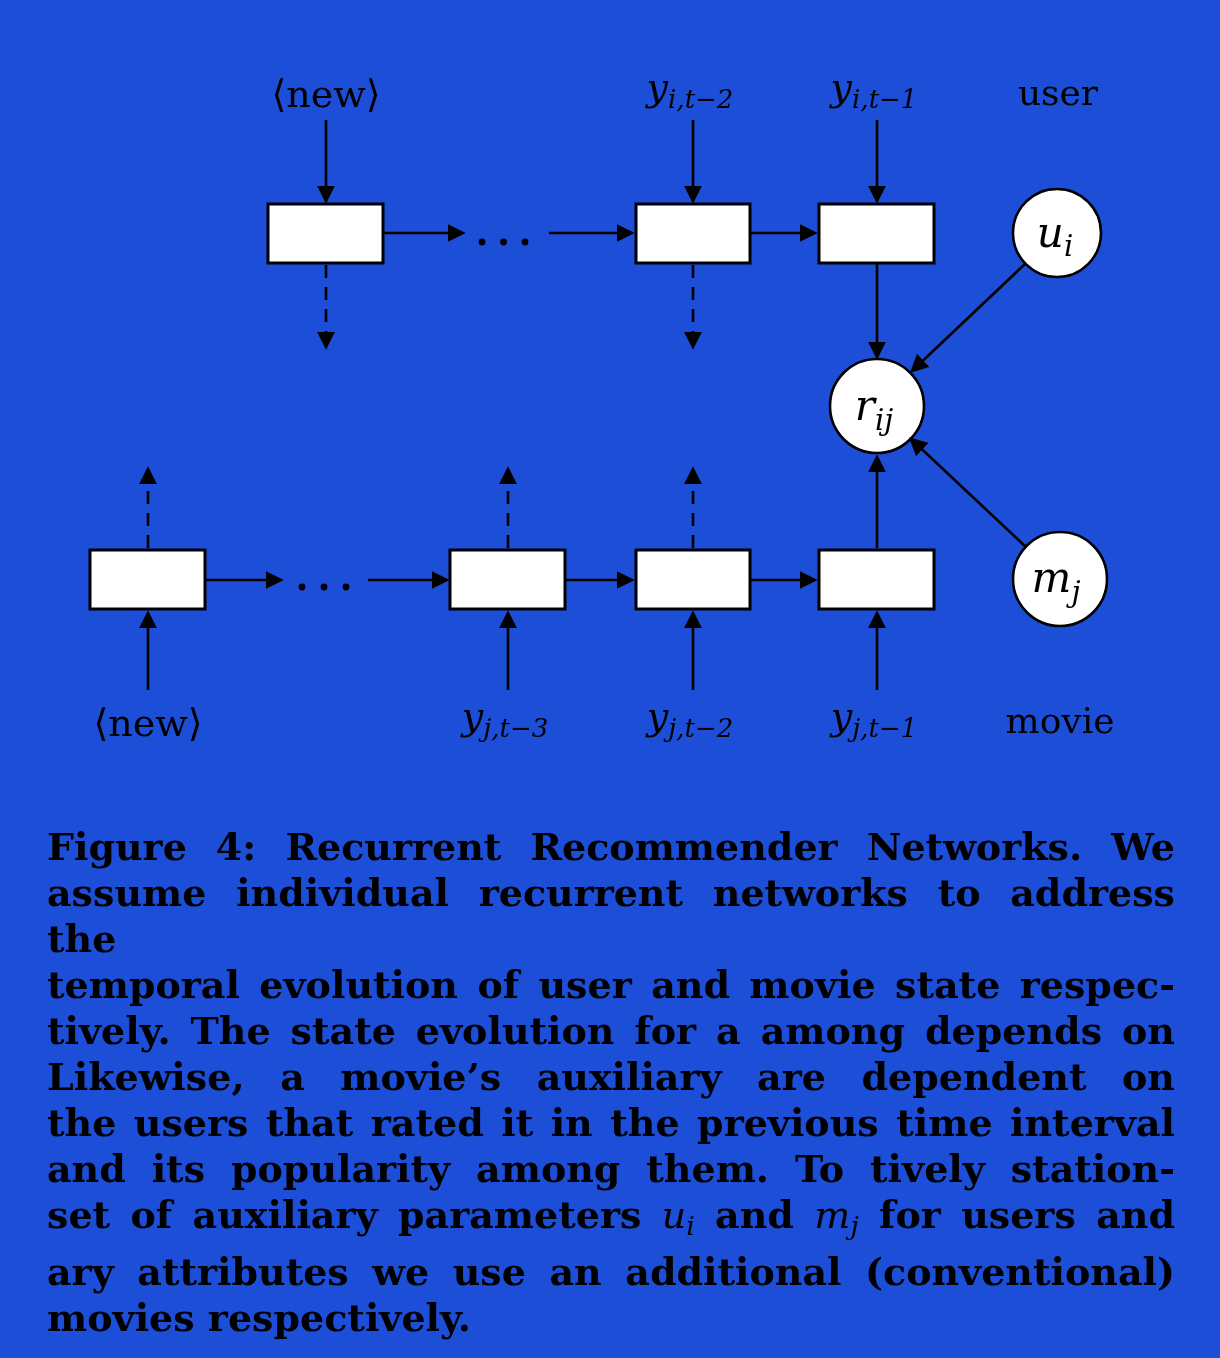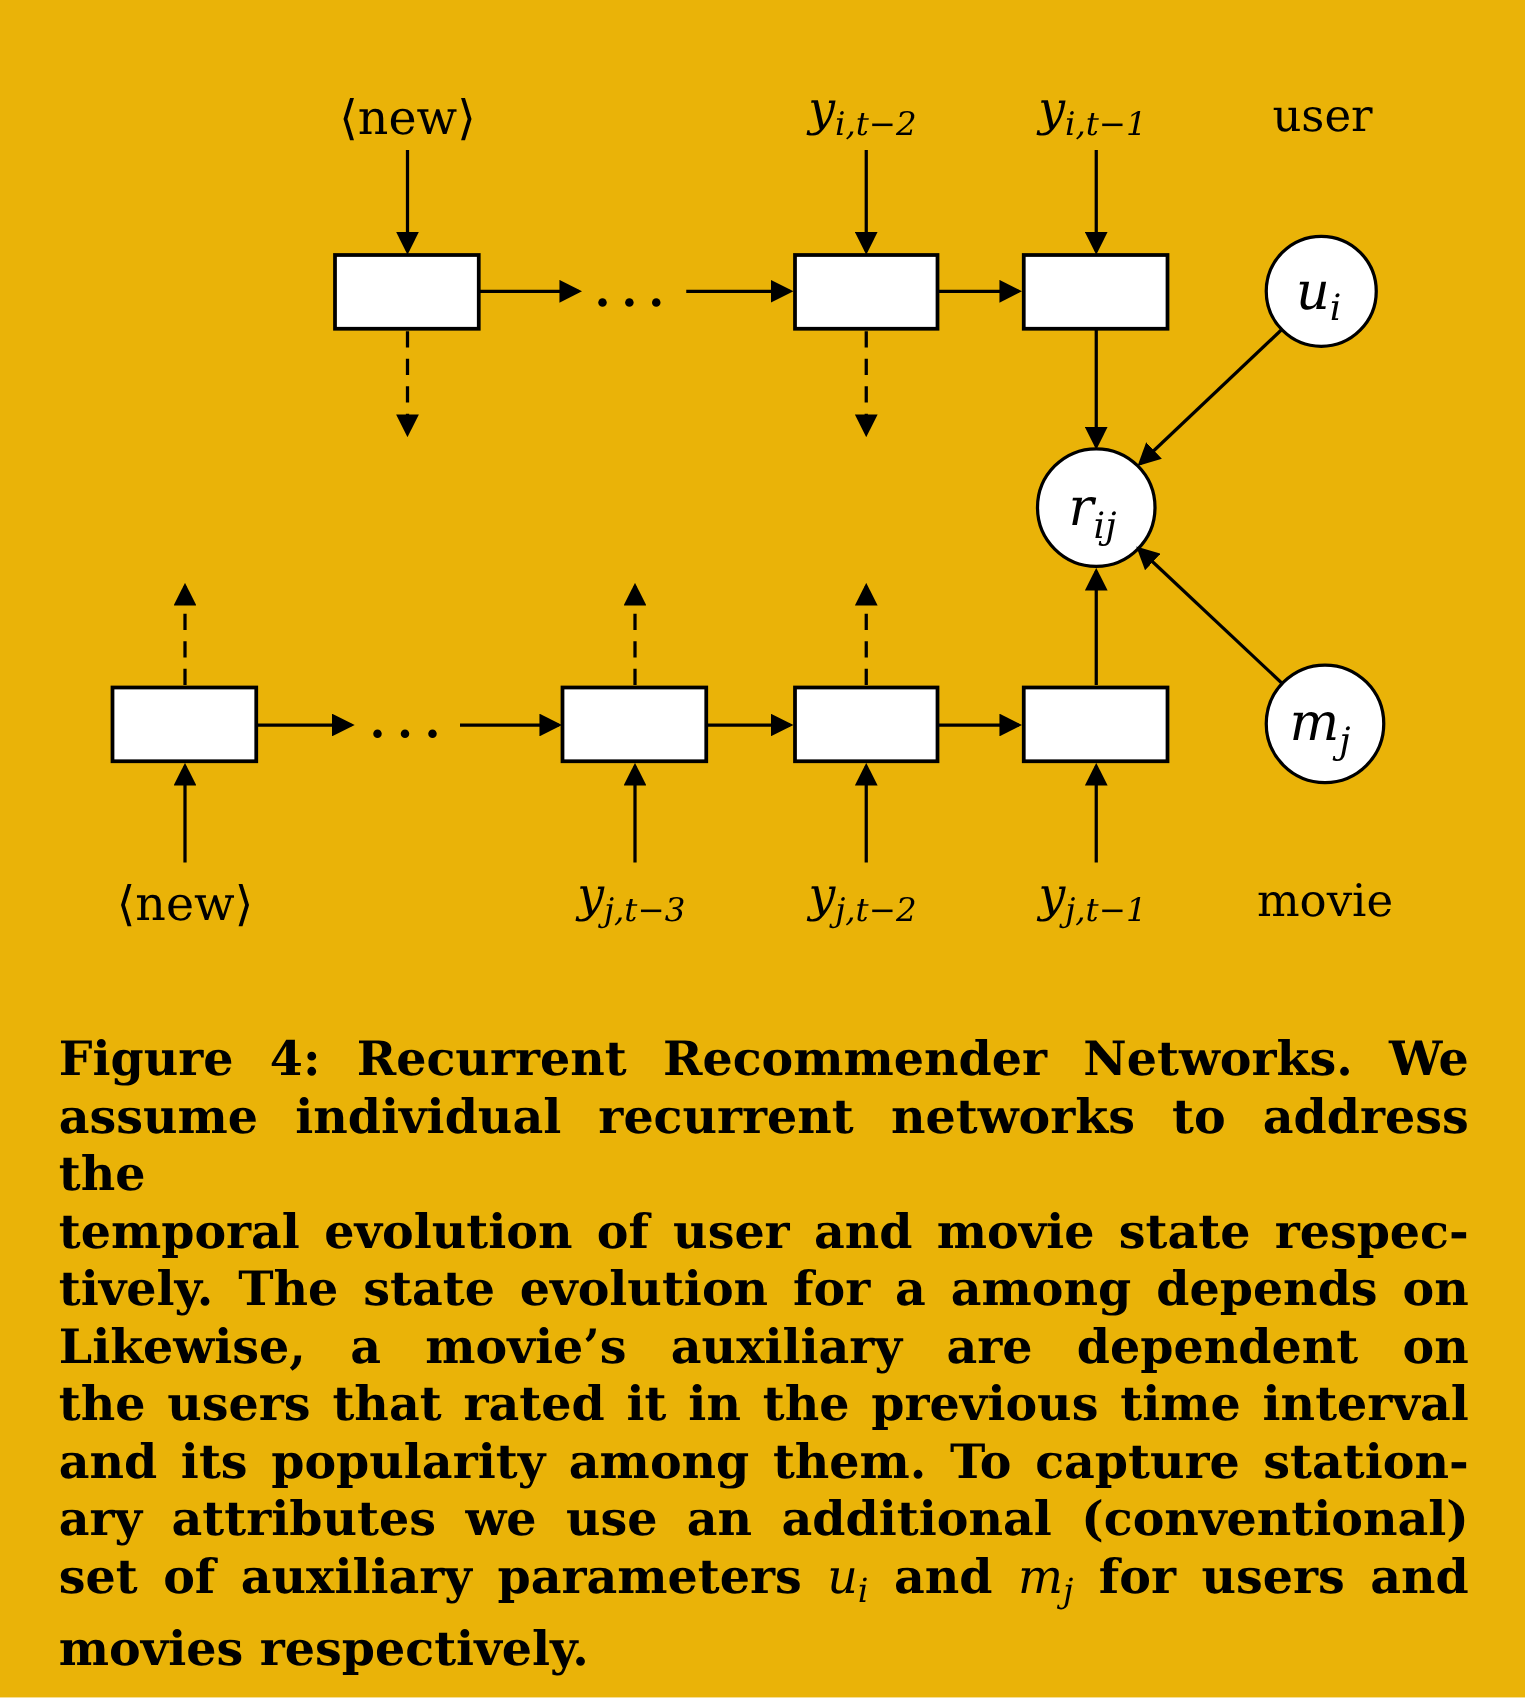--- a/index.html
+++ b/index.html
@@ -1,20 +1,20 @@
 <!DOCTYPE html>
 <html><head>
 <meta charset="utf-8">
 <style>
   html, body { margin: 0; padding: 0; background: #ffffff; }
   .page {
     position: relative;
     width: 1220px;
     height: 1358px;
-    background: #eab308;
+    background: #1d4ed8;
     font-family: "DejaVu Serif", "Liberation Serif", serif;
     color: #000;
     overflow: hidden;
   }
   svg.diagram { position: absolute; left: 0; top: 0; }
 
   
   .box   { fill: #ffffff; stroke: #000000; stroke-width: 3; }
   .node  { fill: #ffffff; stroke: #000000; stroke-width: 2.6; }
   .edge  { stroke: #000000; stroke-width: 2.6; fill: none; marker-end: url(#arrowhead); }
@@ -130,19 +130,19 @@
     <text class="side-lbl" text-anchor="middle" x="1060" y="733">movie</text>
   </svg>
 
   <div class="caption" id="caption">
       <div class="cap-line"><span>Figure 4: Recurrent Recommender Networks. We</span></div>
       <div class="cap-line"><span>assume individual recurrent networks to address the</span></div>
       <div class="cap-line"><span>temporal evolution of user and movie state respec-</span></div>
       <div class="cap-line"><span>tively. The state evolution for a among depends on</span></div>
       <div class="cap-line"><span>Likewise, a movie’s auxiliary are dependent on</span></div>
       <div class="cap-line"><span>the users that rated it in the previous time interval</span></div>
-      <div class="cap-line"><span>and its popularity among them. To capture station-</span></div>
+      <div class="cap-line"><span>and its popularity among them. To tively station-</span></div>
+      <div class="cap-line"><span>set of auxiliary parameters </span><span class="cap-math">u</span><span class="cap-sub">i</span><span> and </span><span class="cap-math">m</span><span class="cap-sub">j</span><span> for users and</span></div>
       <div class="cap-line"><span>ary attributes we use an additional (conventional)</span></div>
-      <div class="cap-line"><span>set of auxiliary parameters </span><span class="cap-math">u</span><span class="cap-sub">i</span><span> and </span><span class="cap-math">m</span><span class="cap-sub">j</span><span> for users and</span></div>
       <div class="cap-line last"><span>movies respectively.</span></div>
     </div>
 
 </div>
 
 </body></html>

